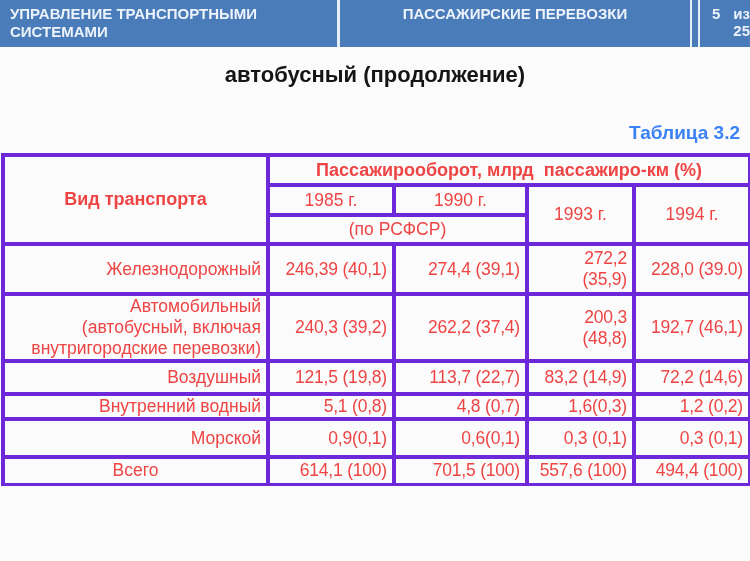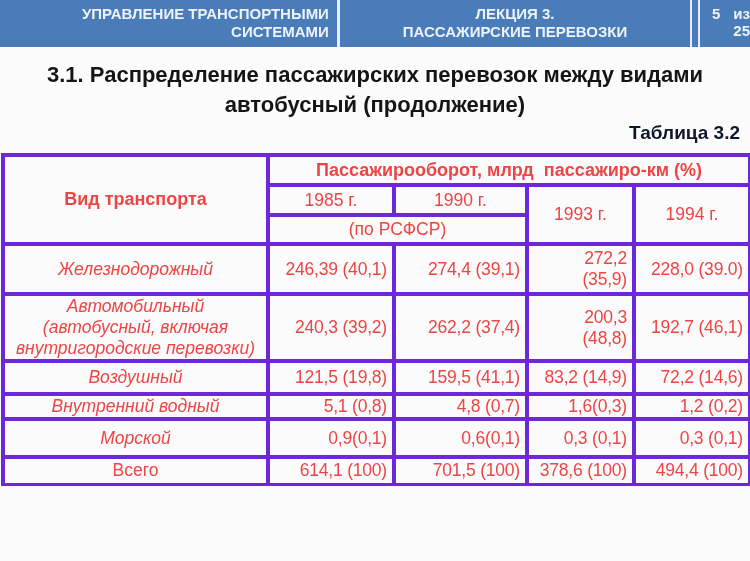--- a/index.html
+++ b/index.html
@@ -19,21 +19,20 @@
     width: 750px; height: 47px;
     background: #4a7cba;
     display: flex; align-items: stretch;
   }
   .band-left {
     width: 343px;
     padding: 5px 8px 0 10px;
     font-weight: bold; font-size: 15px; line-height: 18px;
     color: #edf3fb;
     white-space: pre-line;
-    text-align: right;
   }
   .vdiv { width: 3px; background: #e7eef7; }
   .vdiv.thin { width: 2px; }
   .band-center {
     width: 357px;
     padding-top: 5px;
     text-align: center;
     font-weight: bold; font-size: 15px; line-height: 18px;
     color: #edf3fb;
   }
@@ -50,68 +49,66 @@
   .title {
     position: absolute; top: 60px; left: 0;
     width: 750px;
     text-align: center;
     font-weight: bold; font-size: 22px; line-height: 30px;
     color: #151515;
   }
   .caption {
     position: absolute; top: 122px; right: 10px;
     font-weight: bold; font-size: 19px;
-    color: #0f172a;
+    color: #3b82f6;
   }
 
   
   .tbl-wrap { position: absolute; top: 153px; left: 1px; width: 747px; }
   table {
     border-collapse: collapse; table-layout: fixed;
     width: 747px;
   }
   td {
     border: 4px solid #6d28d9;
     font-size: 17.5px;
     color: #ef4444;
     padding: 0 5px;
     overflow: hidden;
   }
   tr.last td { border-bottom-width: 3px; margin-top: 36px; }
   td.b   { font-weight: bold; font-size: 18px; }
   td.c   { text-align: center; }
   td.num { text-align: right; padding-right: 5px; letter-spacing: -0.2px; }
-  td.lab { text-align: center; padding-left: 5px; font-style: italic; }
+  td.lab { text-align: right; padding-left: 5px; }
   .pre   { white-space: pre-line; }
   .prew  { white-space: pre-wrap; }
 </style>
 </head>
 <body>
 
 <div class="slide">
 
   <div class="band">
     <div class="band-left pre">УПРАВЛЕНИЕ ТРАНСПОРТНЫМИ
 СИСТЕМАМИ</div>
     <div class="vdiv"></div>
     <div class="band-center">
-      <div>ЛЕКЦИЯ 3.</div>
       <div>ПАССАЖИРСКИЕ ПЕРЕВОЗКИ</div>
     </div>
     <div class="vdiv thin"></div>
     <div class="band-gap"></div>
     <div class="vdiv thin"></div>
     <div class="band-right">
       <span>5</span>
       <span>из 25</span>
     </div>
   </div>
 
   <div class="title">
-    <div>3.1. Распределение пассажирских перевозок между видами</div>
     <div>автобусный (продолжение)</div>
   </div>
 
   <div class="caption">Таблица 3.2</div>
 
   <div class="tbl-wrap">
     <table>
       <colgroup>
         <col style="width:265px">
         <col style="width:126px">
@@ -153,21 +150,21 @@
         <td class="num">240,3 (39,2)</td>
         <td class="num">262,2 (37,4)</td>
         <td class="num pre">200,3
 (48,8)</td>
         <td class="num">192,7 (46,1)</td>
       </tr>
 
       <tr style="height:33px">
         <td class="lab">Воздушный</td>
         <td class="num">121,5 (19,8)</td>
-        <td class="num">159,5 (41,1)</td>
+        <td class="num">113,7 (22,7)</td>
         <td class="num">83,2 (14,9)</td>
         <td class="num">72,2 (14,6)</td>
       </tr>
 
       <tr style="height:18px">
         <td class="lab">Внутренний водный</td>
         <td class="num">5,1 (0,8)</td>
         <td class="num">4,8 (0,7)</td>
         <td class="num">1,6(0,3)</td>
         <td class="num">1,2 (0,2)</td>
@@ -178,20 +175,20 @@
         <td class="num">0,9(0,1)</td>
         <td class="num">0,6(0,1)</td>
         <td class="num">0,3 (0,1)</td>
         <td class="num">0,3 (0,1)</td>
       </tr>
 
       <tr style="height:27px" class="last">
         <td class="c">Всего</td>
         <td class="num">614,1 (100)</td>
         <td class="num">701,5 (100)</td>
-        <td class="num">378,6 (100)</td>
+        <td class="num">557,6 (100)</td>
         <td class="num">494,4 (100)</td>
       </tr>
     </tbody>
       </table>
   </div>
 
 </div>
 
 </body></html>

